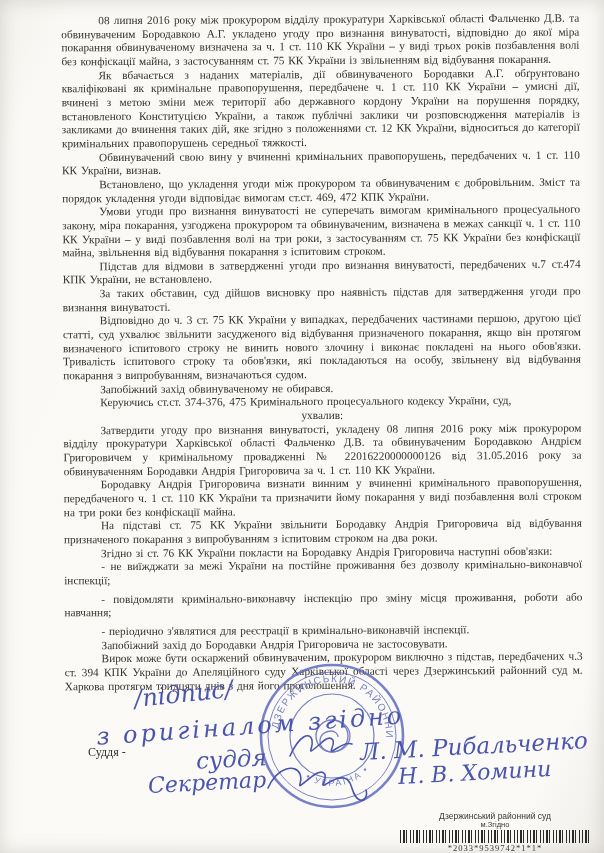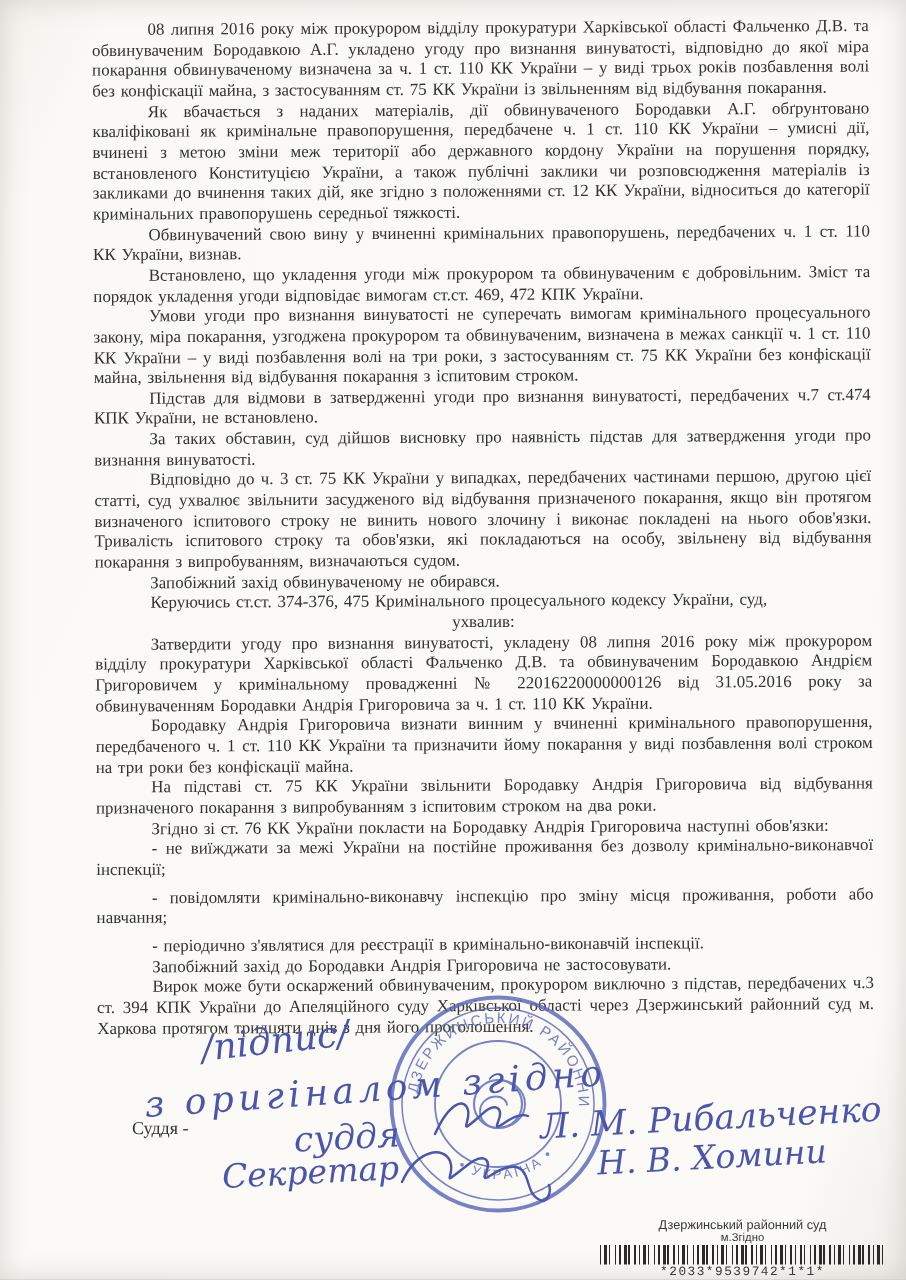--- a/index.html
+++ b/index.html
@@ -43,21 +43,21 @@
   .bc-city { font-size:7.5px; line-height:8px; }
   .bars {
     height:13px; width:190px; margin:1px auto 0;
     background:
       repeating-linear-gradient(90deg,
         #2c2a27 0 1px, transparent 1px 3px,
         #2c2a27 3px 5px, transparent 5px 6px,
         #2c2a27 6px 7px, transparent 7px 10px,
         #2c2a27 10px 11px, transparent 11px 13px);
   }
-  .bc-code { font-size:8.5px; letter-spacing:1px; font-family:Liberation Mono, monospace; }
+  .bc-code { font-size:8.5px; letter-spacing:1px; font-family:Liberation Serif, serif; }
 </style>
 </head>
 <body>
 
 <div class="page">
 
   <div class="content">
     <p>08 липня 2016 року між прокурором відділу прокуратури Харківської області Фальченко Д.В. та обвинуваченим Бородавкою А.Г. укладено угоду про визнання винуватості, відповідно до якої міра покарання обвинуваченому визначена за ч. 1 ст. 110 КК України – у виді трьох років позбавлення волі без конфіскації майна, з застосуванням ст. 75 КК України із звільненням від відбування покарання.</p>
     <p>Як вбачається з наданих матеріалів, дії обвинуваченого Бородавки А.Г. обґрунтовано кваліфіковані як кримінальне правопорушення, передбачене ч. 1 ст. 110 КК України – умисні дії, вчинені з метою зміни меж території або державного кордону України на порушення порядку, встановленого Конституцією України, а також публічні заклики чи розповсюдження матеріалів із закликами до вчинення таких дій, яке згідно з положеннями ст. 12 КК України, відноситься до категорії кримінальних правопорушень середньої тяжкості.</p>
     <p>Обвинувачений свою вину у вчиненні кримінальних правопорушень, передбачених ч. 1 ст. 110 КК України, визнав.</p>

